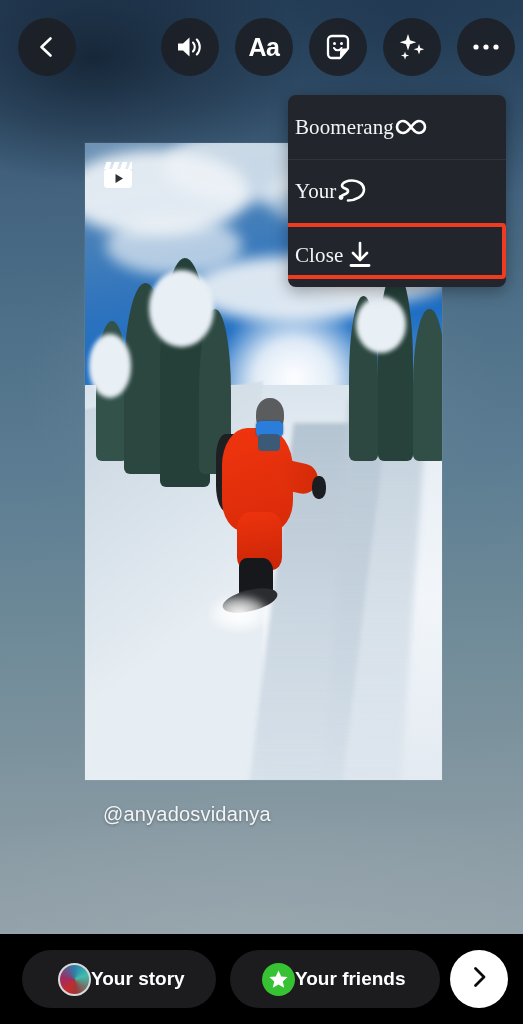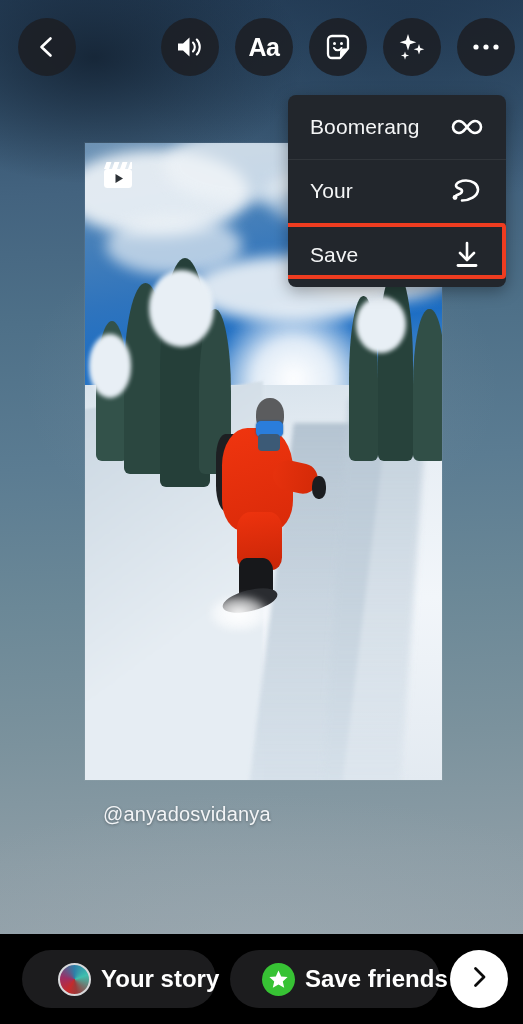--- a/index.html
+++ b/index.html
@@ -148,21 +148,21 @@
   .aa-label{ color:#fff; font-size:25px; font-weight:700; letter-spacing:-.5px; }
 
   
   .menu{
     position:absolute; left:288px; top:95px; width:218px;
     background:#22262c; border-radius:8px; overflow:hidden;
     box-shadow:0 4px 16px rgba(0,0,0,.35);
   }
   .menu-item{
     position:relative; height:64px; display:flex; align-items:center;
-    justify-content:space-between; padding:0 22px 0 22px; cursor:pointer;
+    padding:0 22px 0 7px; cursor:pointer;font-family:Liberation Serif, serif;
   }
   .menu-item + .menu-item::before{
     content:""; position:absolute; left:0; right:0; top:0; height:1px;
     background:rgba(255,255,255,.07);
   }
   .menu-label{ color:#f4f5f6; font-size:21px; letter-spacing:.1px; }
   .menu-icon{ width:34px; height:34px; display:flex; align-items:center; justify-content:center; }
   .highlight-box{
     position:absolute; left:-4px; top:128px; width:222px; height:56px;
     border:4px solid #ef3c20; border-radius:4px; pointer-events:none;
@@ -181,21 +181,21 @@
   .pill-close{ left:230px; width:210px; padding-left:32px; }
   .avatar{
     width:33px; height:33px; border-radius:50%;
     background:conic-gradient(from 210deg,#c52b2b 0deg,#9c2f66 70deg,#2e7fa8 150deg,#3fbfae 220deg,#9a3a3a 320deg,#c52b2b 360deg);
     border:2px solid #d7d9db; flex:none;
   }
   .star-badge{
     width:33px; height:33px; border-radius:50%; background:#37c234;
     display:flex; align-items:center; justify-content:center; flex:none;
   }
-  .pill-label{ color:#fff; font-size:24px; font-weight:700; margin-left:10px; white-space:nowrap; }
+  .pill-label{ color:#fff; font-size:19px; font-weight:700; margin-left:0; white-space:nowrap; }
   .next-btn{
     position:absolute; left:450px; top:16px; width:58px; height:58px;
     border-radius:50%; background:#fff;
     display:flex; align-items:center; justify-content:center; cursor:pointer;
   }
 </style>
 </head>
 <body>
 
 <div id="app">
@@ -327,21 +327,21 @@
       <span class="menu-label">Your</span>
       <span class="menu-icon">
         <svg width="32" height="30" viewBox="0 0 32 30">
           <path d="M4 21.5 c0-3.5 7-2.5 7-6.5 c0-3-6-2-6-5.5 c0-3 5.5-5 10-5 c6 0 12 3.5 12 9 c0 7-9 11-16 11" fill="none" stroke="#fff" stroke-width="2.6" stroke-linecap="round"></path>
           <circle cx="4" cy="21.5" r="2.4" fill="#fff"></circle>
         </svg>
       </span>
     </div>
 
     <div class="menu-item">
-      <span class="menu-label">Save</span>
+      <span class="menu-label">Close</span>
       <span class="menu-icon">
         <svg width="30" height="30" viewBox="0 0 30 30">
           <path d="M15 3 V19" stroke="#fff" stroke-width="2.6" stroke-linecap="round"></path>
           <path d="M8 13 L15 20 L22 13" stroke="#fff" stroke-width="2.6" fill="none" stroke-linecap="round" stroke-linejoin="round"></path>
           <path d="M6 25.5 H24" stroke="#fff" stroke-width="2.8" stroke-linecap="round"></path>
         </svg>
       </span>
     </div>
 
     <div class="highlight-box"></div>
@@ -353,21 +353,21 @@
       <span class="avatar"></span>
       <span class="pill-label">Your story</span>
     </div>
 
     <div class="pill pill-close">
       <span class="star-badge">
         <svg width="21" height="21" viewBox="0 0 21 21">
           <path d="M10.5 1.5 L13.2 7.4 L19.6 8.1 L14.8 12.4 L16.2 18.7 L10.5 15.5 L4.8 18.7 L6.2 12.4 L1.4 8.1 L7.8 7.4 Z" fill="#fff"></path>
         </svg>
       </span>
-      <span class="pill-label">Save friends</span>
+      <span class="pill-label">Your friends</span>
     </div>
 
     <div class="next-btn">
       <span>
         <svg width="24" height="24" viewBox="0 0 24 24">
           <path d="M8.5 3.5 L17 12 L8.5 20.5" stroke="#0b0b0b" stroke-width="2.8" fill="none" stroke-linecap="round" stroke-linejoin="round"></path>
         </svg>
       </span>
     </div>
   </div>

